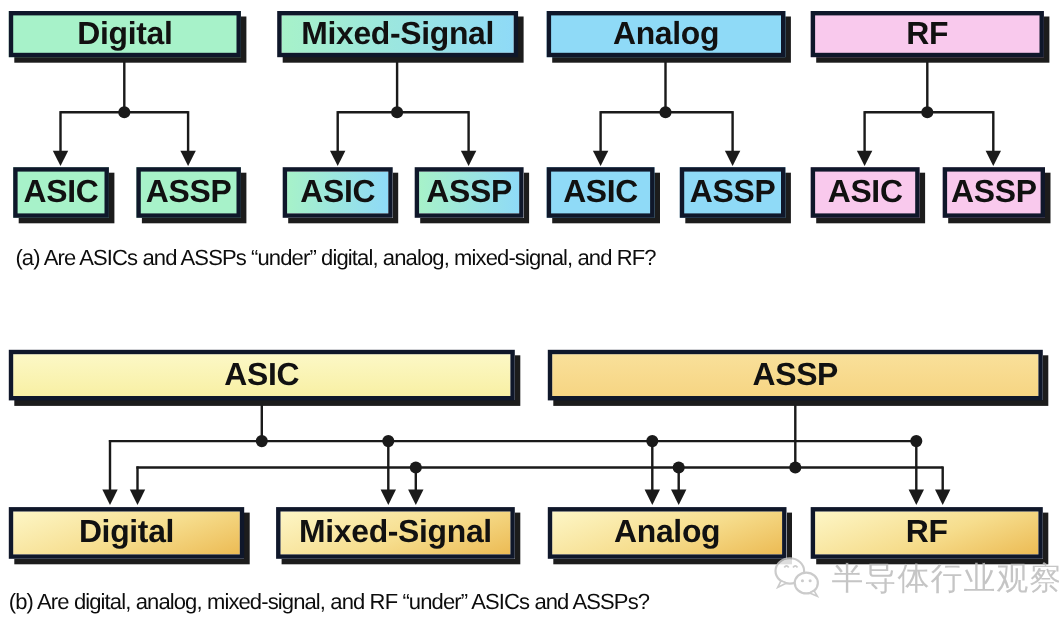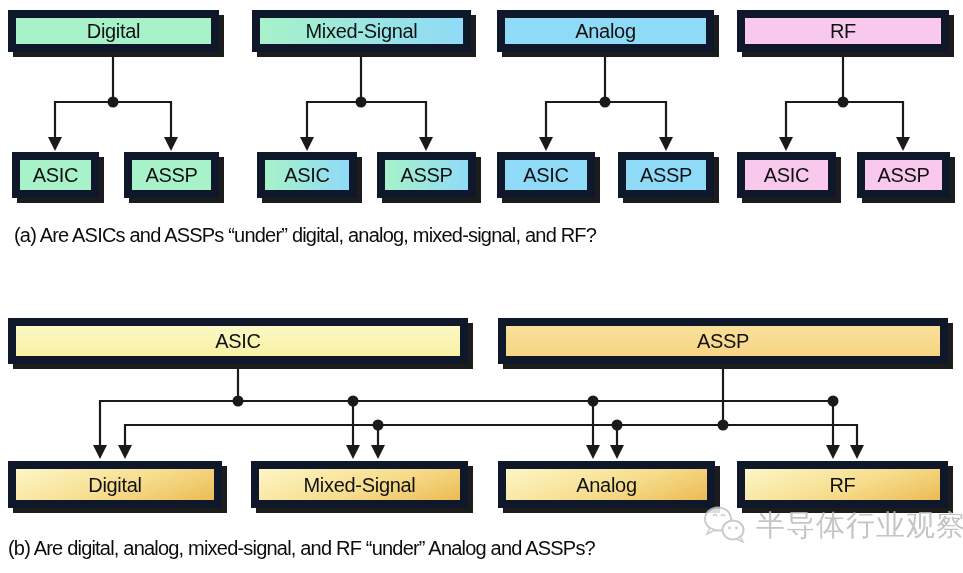--- a/index.html
+++ b/index.html
@@ -3,25 +3,26 @@
 <meta charset="utf-8">
 <style>
   html,body{margin:0;padding:0;background:#fff;}
   #figure{
     position:relative;width:963px;height:573px;background:#ffffff;overflow:hidden;
     font-family:"Liberation Sans",sans-serif;color:#111;
   }
   #connectors{position:absolute;left:0;top:0;z-index:1;}
   .box{
     position:absolute;z-index:2;box-sizing:border-box;
-    border:8px solid #0f172a;
+    border:4px solid #0f172a;
     display:flex;align-items:center;justify-content:center;
-    font-size:20px;line-height:1;color:#111;
+    font-size:29px;line-height:1;color:#111;
     box-shadow:5px 5px 0 0 #1c1c1c;
     letter-spacing:-0.3px;
+    font-weight:bold;
   }
   .c-green{background:#a7f2c9;}
   .c-greenblue{background:linear-gradient(90deg,#a7f2c9 0%,#8fdaf7 100%);}
   .c-blue{background:#8fdaf7;}
   .c-pink{background:#f9c9ed;}
   .c-paleyellow{background:linear-gradient(180deg,#fcf8c6 0%,#f8f0a4 100%);}
   .c-amber{background:linear-gradient(180deg,#f9e09a 0%,#f6d583 100%);}
   .c-gold{background:linear-gradient(160deg,#fdf6c6 0%,#f6dd8d 55%,#ecbb54 100%);}
   .caption{
     position:absolute;z-index:2;font-size:20px;letter-spacing:-0.8px;
@@ -135,21 +136,21 @@
   <div class="caption" style="left:14px;top:224px">(a) Are ASICs and ASSPs “under” digital, analog, mixed-signal, and RF?</div>
 
   <div class="box c-paleyellow" style="left:8px;top:318px;width:460px;height:46px">ASIC</div>
   <div class="box c-amber" style="left:498px;top:318px;width:450px;height:46px">ASSP</div>
 
   <div class="box c-gold" style="left:8px;top:461px;width:214px;height:47px">Digital</div>
   <div class="box c-gold" style="left:251px;top:461px;width:217px;height:47px">Mixed-Signal</div>
   <div class="box c-gold" style="left:498px;top:461px;width:217px;height:47px">Analog</div>
   <div class="box c-gold" style="left:737px;top:461px;width:211px;height:47px">RF</div>
 
-  <div class="caption" style="left:8px;top:537px">(b) Are digital, analog, mixed-signal, and RF “under” Analog and ASSPs?</div>
+  <div class="caption" style="left:8px;top:537px">(b) Are digital, analog, mixed-signal, and RF “under” ASICs and ASSPs?</div>
 
   <div id="watermark">
     <svg width="50" height="44" viewBox="0 0 50 44">
       <ellipse cx="18" cy="15" rx="13" ry="11.5" fill="#ffffff" stroke="#c3c3c3" stroke-width="2"></ellipse>
       <path d="M10 24 L7 30 L15 26 Z" fill="#ffffff" stroke="#c3c3c3" stroke-width="1.5"></path>
       <path d="M13 12 q2 -3 4 0" fill="none" stroke="#c3c3c3" stroke-width="1.6"></path>
       <path d="M21 12 q2 -3 4 0" fill="none" stroke="#c3c3c3" stroke-width="1.6"></path>
       <ellipse cx="33" cy="26" rx="10.5" ry="9.5" fill="#ffffff" stroke="#c3c3c3" stroke-width="2"></ellipse>
       <path d="M40 33 L43 38 L36 35 Z" fill="#ffffff" stroke="#c3c3c3" stroke-width="1.5"></path>
       <circle cx="29.5" cy="24" r="1.4" fill="#c3c3c3"></circle>

